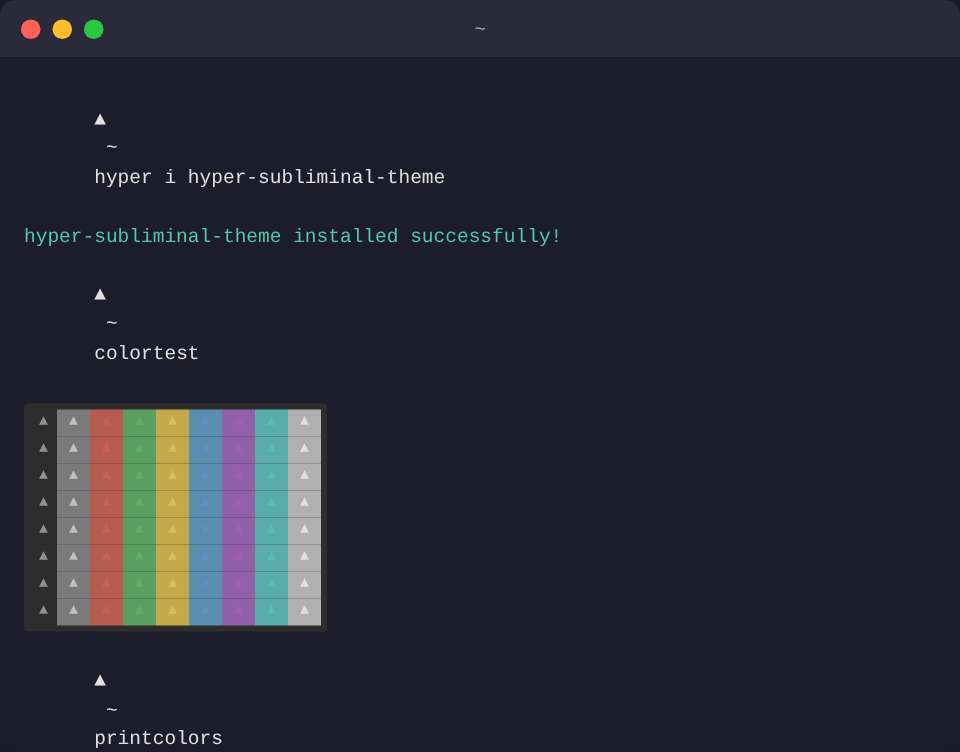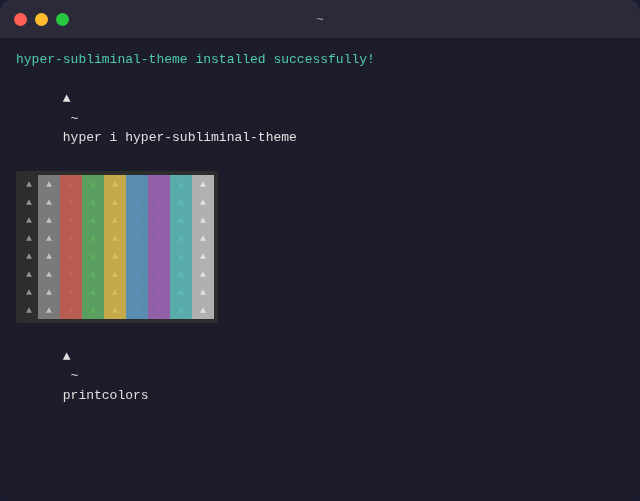--- a/index.html
+++ b/index.html
@@ -105,30 +105,35 @@
       <div class="dot dot-red"></div>
       <div class="dot dot-yellow"></div>
       <div class="dot dot-green"></div>
     </div>
     <span class="title">~</span>
   </div>
 
   <div class="terminal-body">
 
     
-    <div class="line success-text">hyper-subliminal-theme installed successfully!</div>
-
-    
     <div class="line">
       <span class="prompt-arrow c-white">▲</span>
       <span class="c-white"> ~ </span>
       <span class="c-white">hyper i hyper-subliminal-theme</span>
     </div>
 
     
+    <div class="line success-text">hyper-subliminal-theme installed successfully!</div>
+
+    
+    <div class="line">
+      <span class="prompt-arrow c-white">▲</span>
+      <span class="c-white"> ~ </span>
+      <span class="c-white">colortest</span>
+    </div>
 
     
     <div class="color-grid">
       <div>
           <div class="grid-row">
             <div class="grid-cell" style="background:#2d2d2d; color:#909090; width:18px;">▲</div>
             <div class="grid-cell" style="background:#7a7a7a; color:#c0c0c0;">▲</div>
             <div class="grid-cell" style="background:#b85c52; color:#c86060;">▲</div>
             <div class="grid-cell" style="background:#5a9e60; color:#60b060;">▲</div>
             <div class="grid-cell" style="background:#c4a84a; color:#d4c060;">▲</div>

